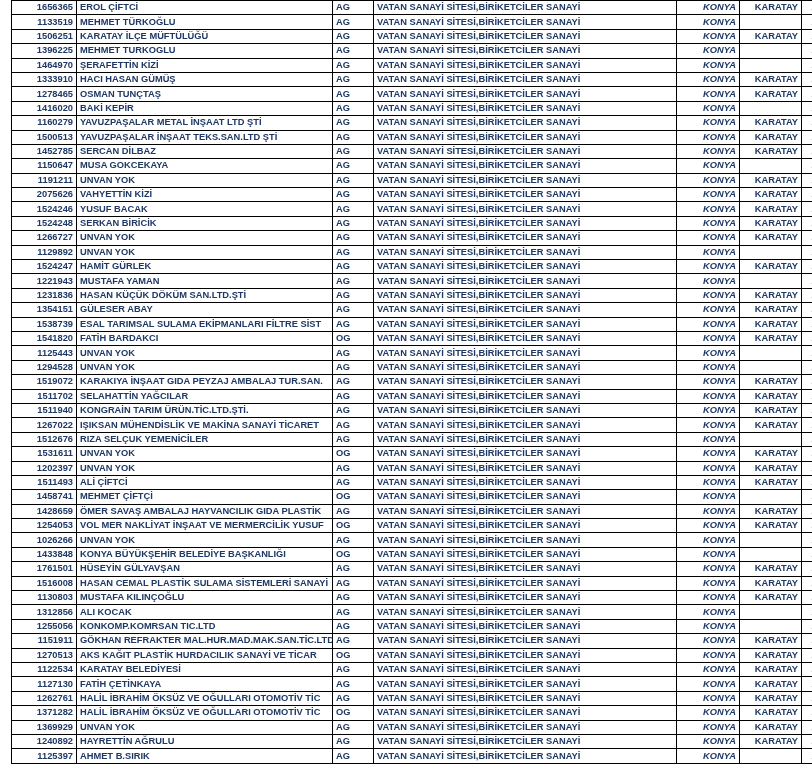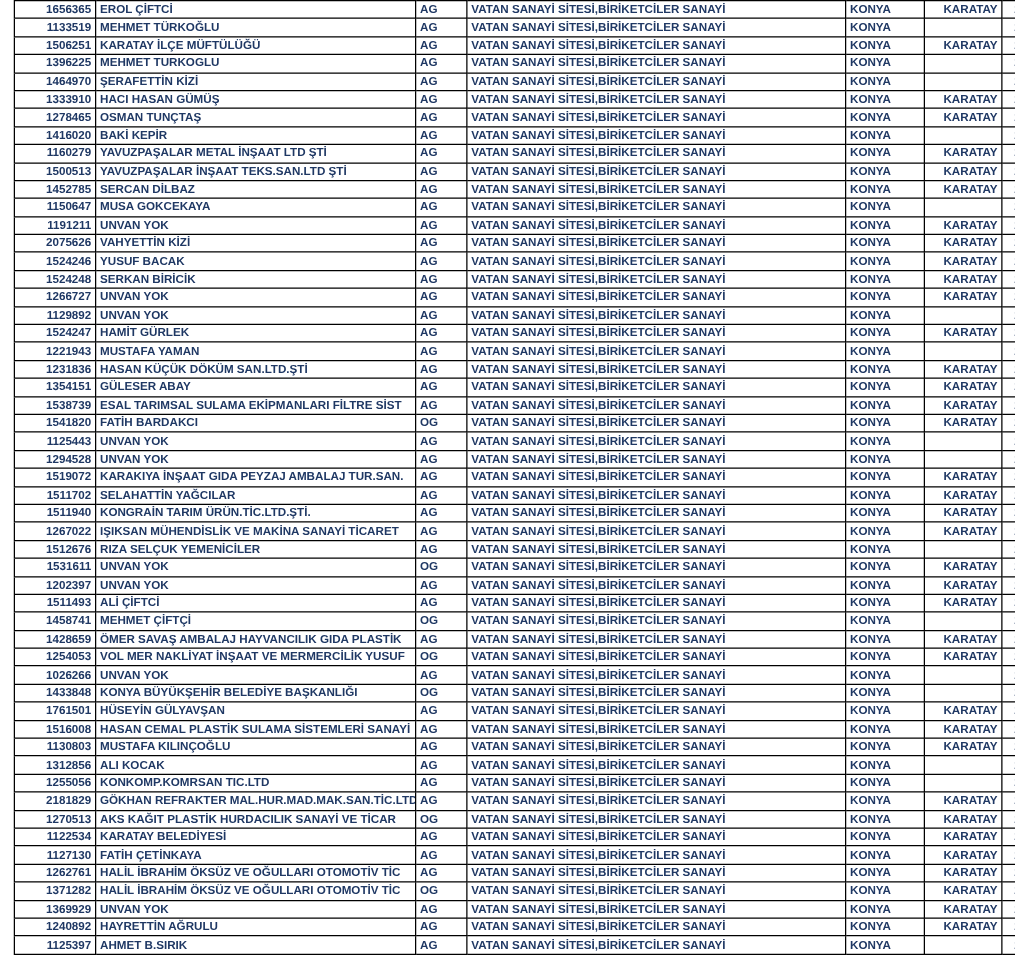--- a/index.html
+++ b/index.html
@@ -35,21 +35,21 @@
   #records-table td.gutter {
     border: none;
     border-right: 1px solid #000000;
     width: 11px;
     padding: 0;
   }
   td.col-id      { width: 58px;  text-align: right; padding-right: 2px; }
   td.col-name    { width: 249px; text-align: left;  padding-left: 3px; margin-top: 23px; }
   td.col-type    { width: 34px;  }
   td.col-address { width: 296px; text-align: left;  padding-left: 4px; }
-  td.col-city    { width: 56px;  text-align: left; }
+  td.col-city    { width: 56px;  text-align: right; font-style: italic; }
   td.col-dist    { width: 55px;  text-align: right; padding-left: 5px; }
   td.col-date    { width: 53px;  text-align: right; padding-right: 4px; }
 </style>
 </head>
 <body>
 
 <table id="records-table">
   <tbody>
       <tr>
         <td class="gutter"></td>
@@ -486,21 +486,21 @@
         <td class="col-id">1255056</td>
         <td class="col-name">KONKOMP.KOMRSAN TIC.LTD</td>
         <td class="col-type">AG</td>
         <td class="col-address">VATAN SANAYİ SİTESİ,BİRİKETCİLER SANAYİ</td>
         <td class="col-city">KONYA</td>
         <td class="col-dist"></td>
         <td class="col-date">22.01.2022</td>
       </tr>
       <tr>
         <td class="gutter"></td>
-        <td class="col-id">2181829</td>
+        <td class="col-id">1151911</td>
         <td class="col-name">GÖKHAN REFRAKTER MAL.HUR.MAD.MAK.SAN.TİC.LTD</td>
         <td class="col-type">AG</td>
         <td class="col-address">VATAN SANAYİ SİTESİ,BİRİKETCİLER SANAYİ</td>
         <td class="col-city">KONYA</td>
         <td class="col-dist">KARATAY</td>
         <td class="col-date">22.01.2022</td>
       </tr>
       <tr>
         <td class="gutter"></td>
         <td class="col-id">1270513</td>

